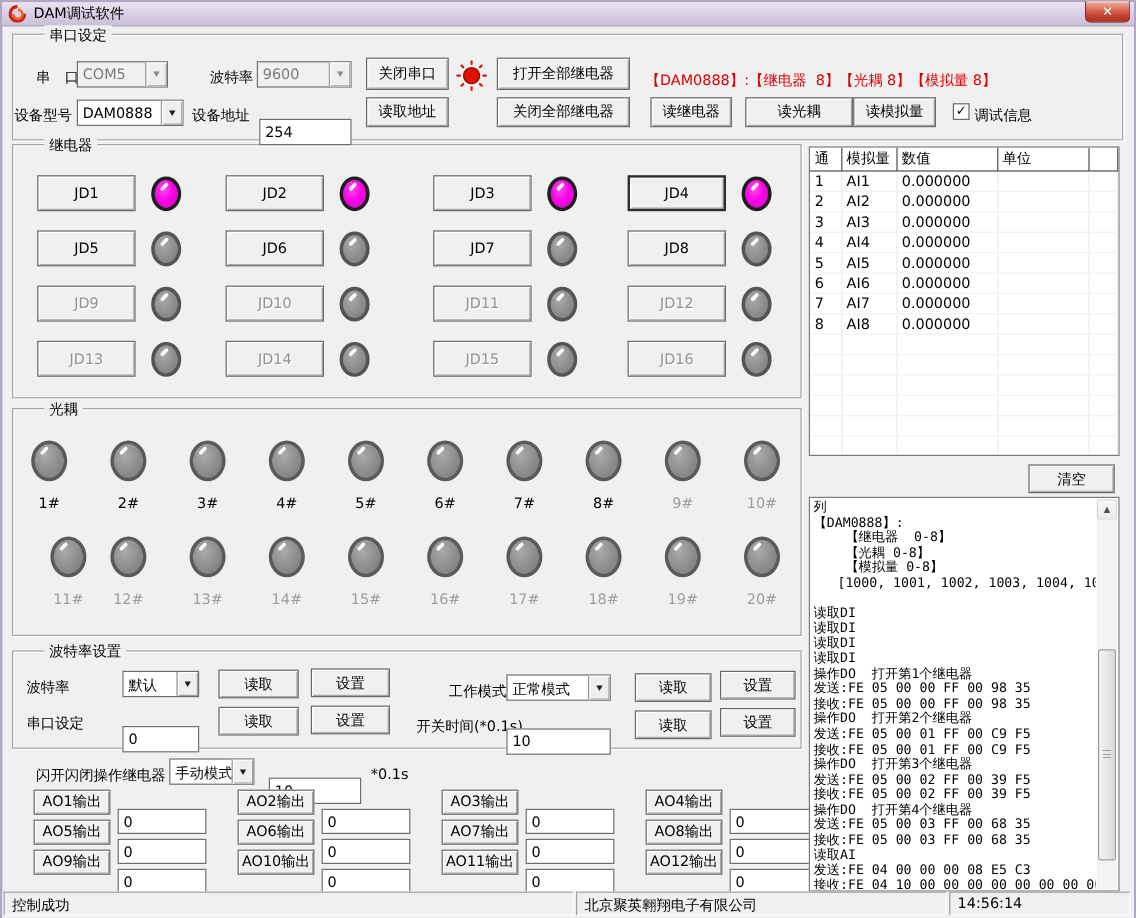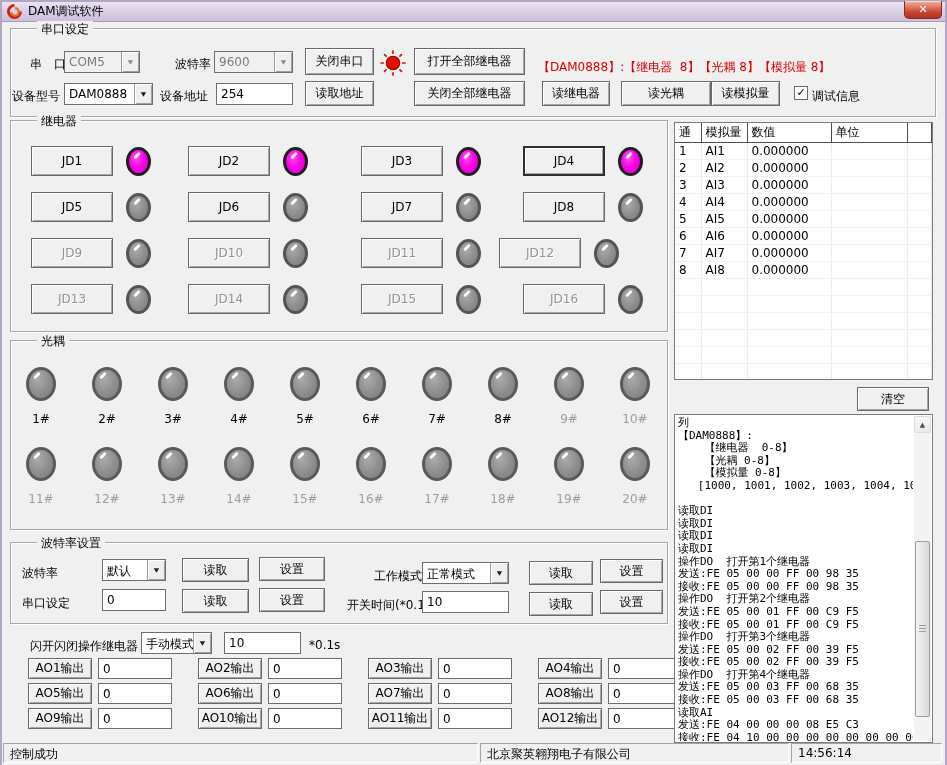--- a/index.html
+++ b/index.html
@@ -22,21 +22,21 @@
 
   
   .lbl { position:absolute; white-space:nowrap; color:#000; }
   .btn { position:absolute; background:#f0f0f0; border:1px solid #696969;
     box-shadow:inset 1px 1px 0 #ffffff, inset -1px -1px 0 #a6a6a6;
     display:flex; align-items:center; justify-content:center;
     font-family:inherit; font-size:12px; color:#000; cursor:default; white-space:nowrap; }
   .btn.focus { border:2px solid #2e2e2e; }
   .btn.dis { color:#929292; text-shadow:1px 1px 0 #fff; }
   .tbox { position:absolute; background:#fff; border:1px solid #6e6e6e; height:22px;
-    font-family:inherit; font-size:12px; padding:1px 4px; color:#000; }
+    font-family:inherit; font-size:12px; padding:1px 4px; color:#000;margin-top:16px; }
   .combo { position:absolute; height:22px; background:#fff; border:1px solid #6e6e6e; display:flex; }
   .combo .txt { flex:1; padding:3px 4px; overflow:hidden; white-space:nowrap; }
   .combo .drop { width:18px; background:#efefef; border-left:1px solid #9a9a9a;
     box-shadow:inset 1px 1px 0 #fff, inset -1px -1px 0 #9f9f9f;
     display:flex; align-items:center; justify-content:center; }
   .combo .ar { font-size:7px; color:#1c1c1c; transform:scaleY(.85); }
   .combo.disabled { background:#f0f0f0; }
   .combo.disabled .txt { color:#7a7a7a; }
   .combo.disabled .ar { color:#8a8a8a; }
 
@@ -222,21 +222,21 @@
           <span class="led"></span>
         </div>
         <div class="relay-cell" style="left: 177px; top: 117px;">
           <button class="btn jd dis">JD10</button>
           <span class="led"></span>
         </div>
         <div class="relay-cell" style="left: 350px; top: 117px;">
           <button class="btn jd dis">JD11</button>
           <span class="led"></span>
         </div>
-        <div class="relay-cell" style="left: 488px; top: 117px; justify-content: space-between;">
+        <div class="relay-cell" style="left: 512px; top: 117px; justify-content: space-between;">
           <button class="btn jd dis">JD12</button>
           <span class="led"></span>
         </div>
         <div class="relay-cell" style="left: 20px; top: 163px;">
           <button class="btn jd dis">JD13</button>
           <span class="led"></span>
         </div>
         <div class="relay-cell" style="left: 177px; top: 163px;">
           <button class="btn jd dis">JD14</button>
           <span class="led"></span>
@@ -287,21 +287,21 @@
           <div class="opto-lbl">8#</div>
         </div>
         <div class="opto-cell" style="left: 530px; top: 26px;">
           <span class="led big"></span>
           <div class="opto-lbl dim">9#</div>
         </div>
         <div class="opto-cell" style="left: 596px; top: 26px;">
           <span class="led big"></span>
           <div class="opto-lbl dim">10#</div>
         </div>
-        <div class="opto-cell" style="left: 2px; top: 106px;">
+        <div class="opto-cell" style="left: 18px; top: 106px;">
           <span class="led big"></span>
           <div class="opto-lbl dim">11#</div>
         </div>
         <div class="opto-cell" style="left: 68px; top: 106px;">
           <span class="led big"></span>
           <div class="opto-lbl dim">12#</div>
         </div>
         <div class="opto-cell" style="left: 134px; top: 106px;">
           <span class="led big"></span>
           <div class="opto-lbl dim">13#</div>

